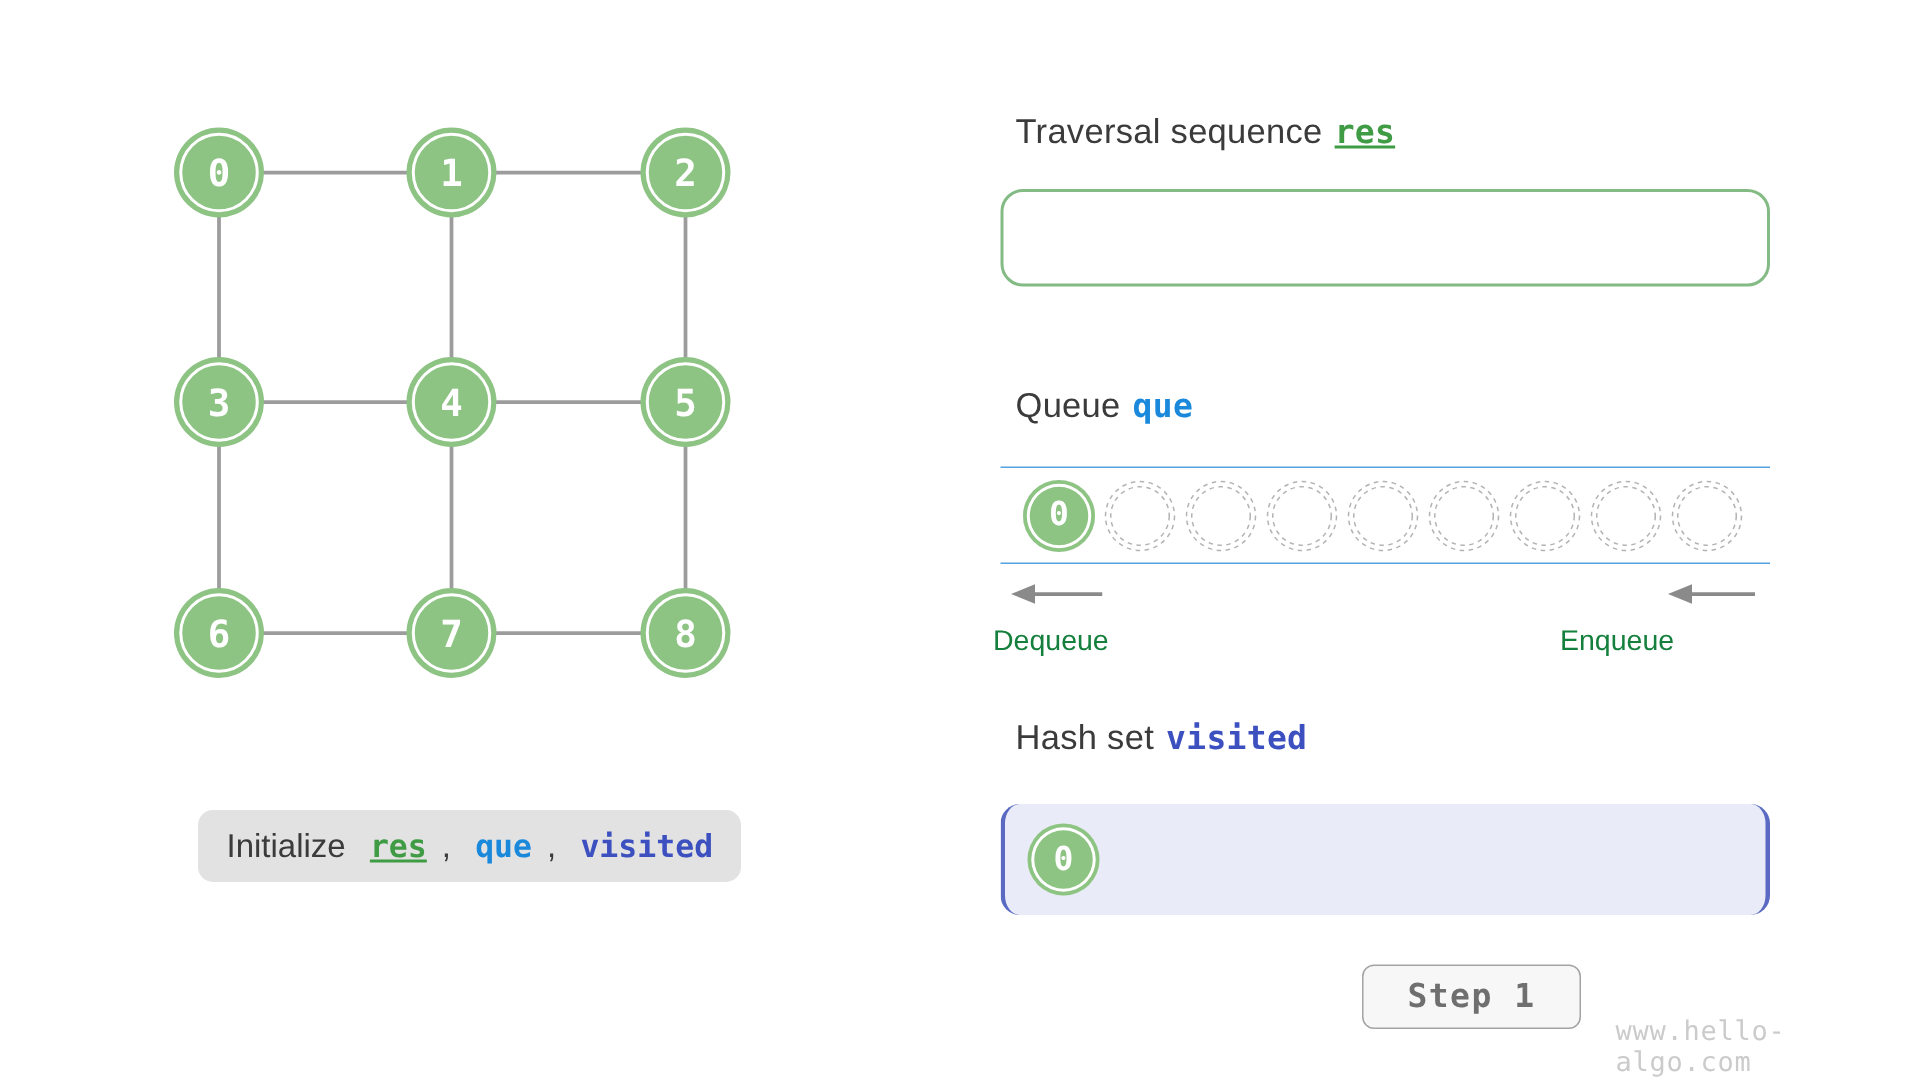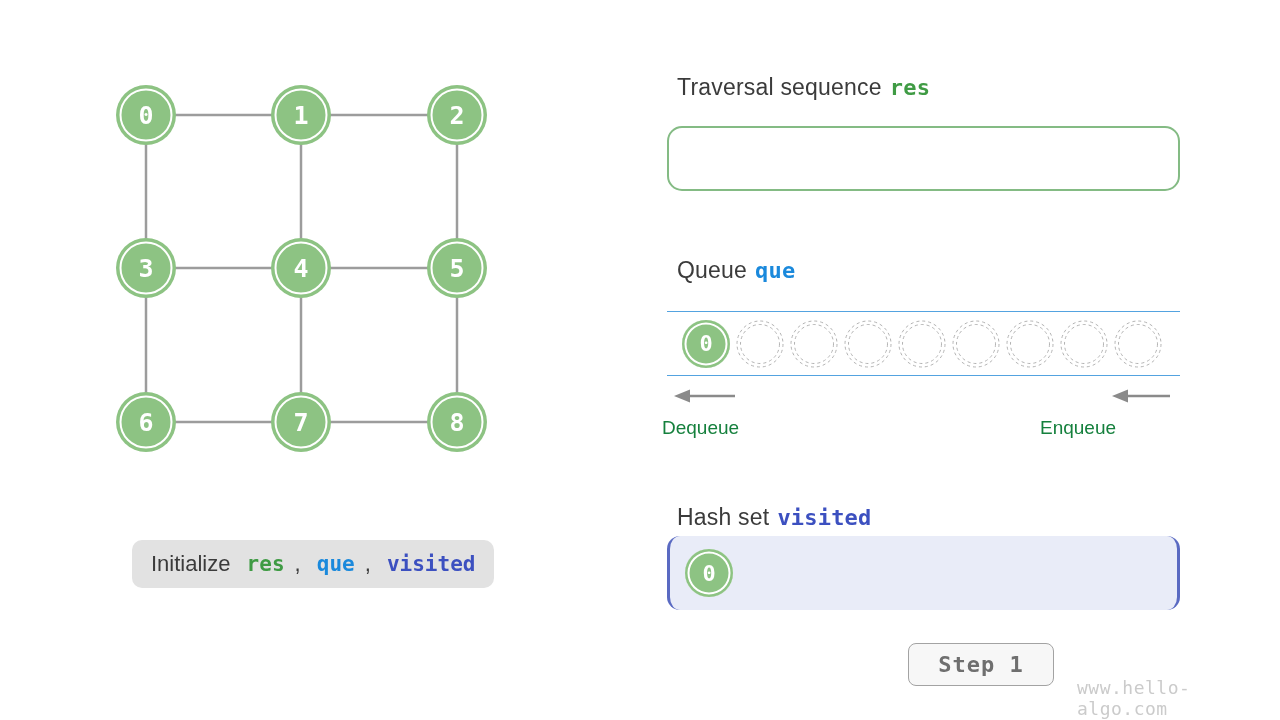--- a/index.html
+++ b/index.html
@@ -11,21 +11,21 @@
 
   
   .sec-title {
     position:absolute; font-size:23px; color:#3b3b3b; line-height:1;
     white-space:nowrap; letter-spacing:0.2px;
   }
   .code {
     font-family:"DejaVu Sans Mono", monospace; font-weight:bold;
     margin-left:8px; font-size:22px;
   }
-  .code-green  { color:var(--code-green,#3f9b44); }
+  .code-green  { color:var(--code-green,#3f9b44);text-decoration:underline; }
   .code-blue   { color:var(--code-blue,#1a89dc); }
   .code-indigo { color:var(--code-indigo,#3c50c0); }
 
   
   .res-box {
     position:absolute; left:667px; top:126px; width:513px; height:65px;
     box-sizing:border-box; border:2px solid #84bb84; border-radius:15px;
     background:#ffffff;
   }
 
@@ -216,21 +216,21 @@
     <line x1="62" y1="8" x2="15" y2="8"></line>
     <polygon points="1,8 17,1.5 17,14.5"></polygon>
   </svg>
   <svg class="arrow" style="left:1112px; top:388px;" width="58" height="16">
     <line x1="58" y1="8" x2="14" y2="8"></line>
     <polygon points="0,8 16,1.5 16,14.5"></polygon>
   </svg>
   <div class="io-label" style="left:662px; top:418px;">Dequeue</div>
   <div class="io-label" style="left:1040px; top:418px; width:150px; ">Enqueue</div>
 
-  <div class="sec-title" style="left:677px; top:506px;">
+  <div class="sec-title" style="left:677px; top:480px;">
     <span>Hash set</span><span class="code code-indigo">visited</span>
   </div>
   <div class="hash-box" id="hash-box">
       <div class="circle-sm">0</div>
     </div>
 
   <div class="step-button">Step 1</div>
   <div class="watermark">www.hello-algo.com</div>
 
 </div>

